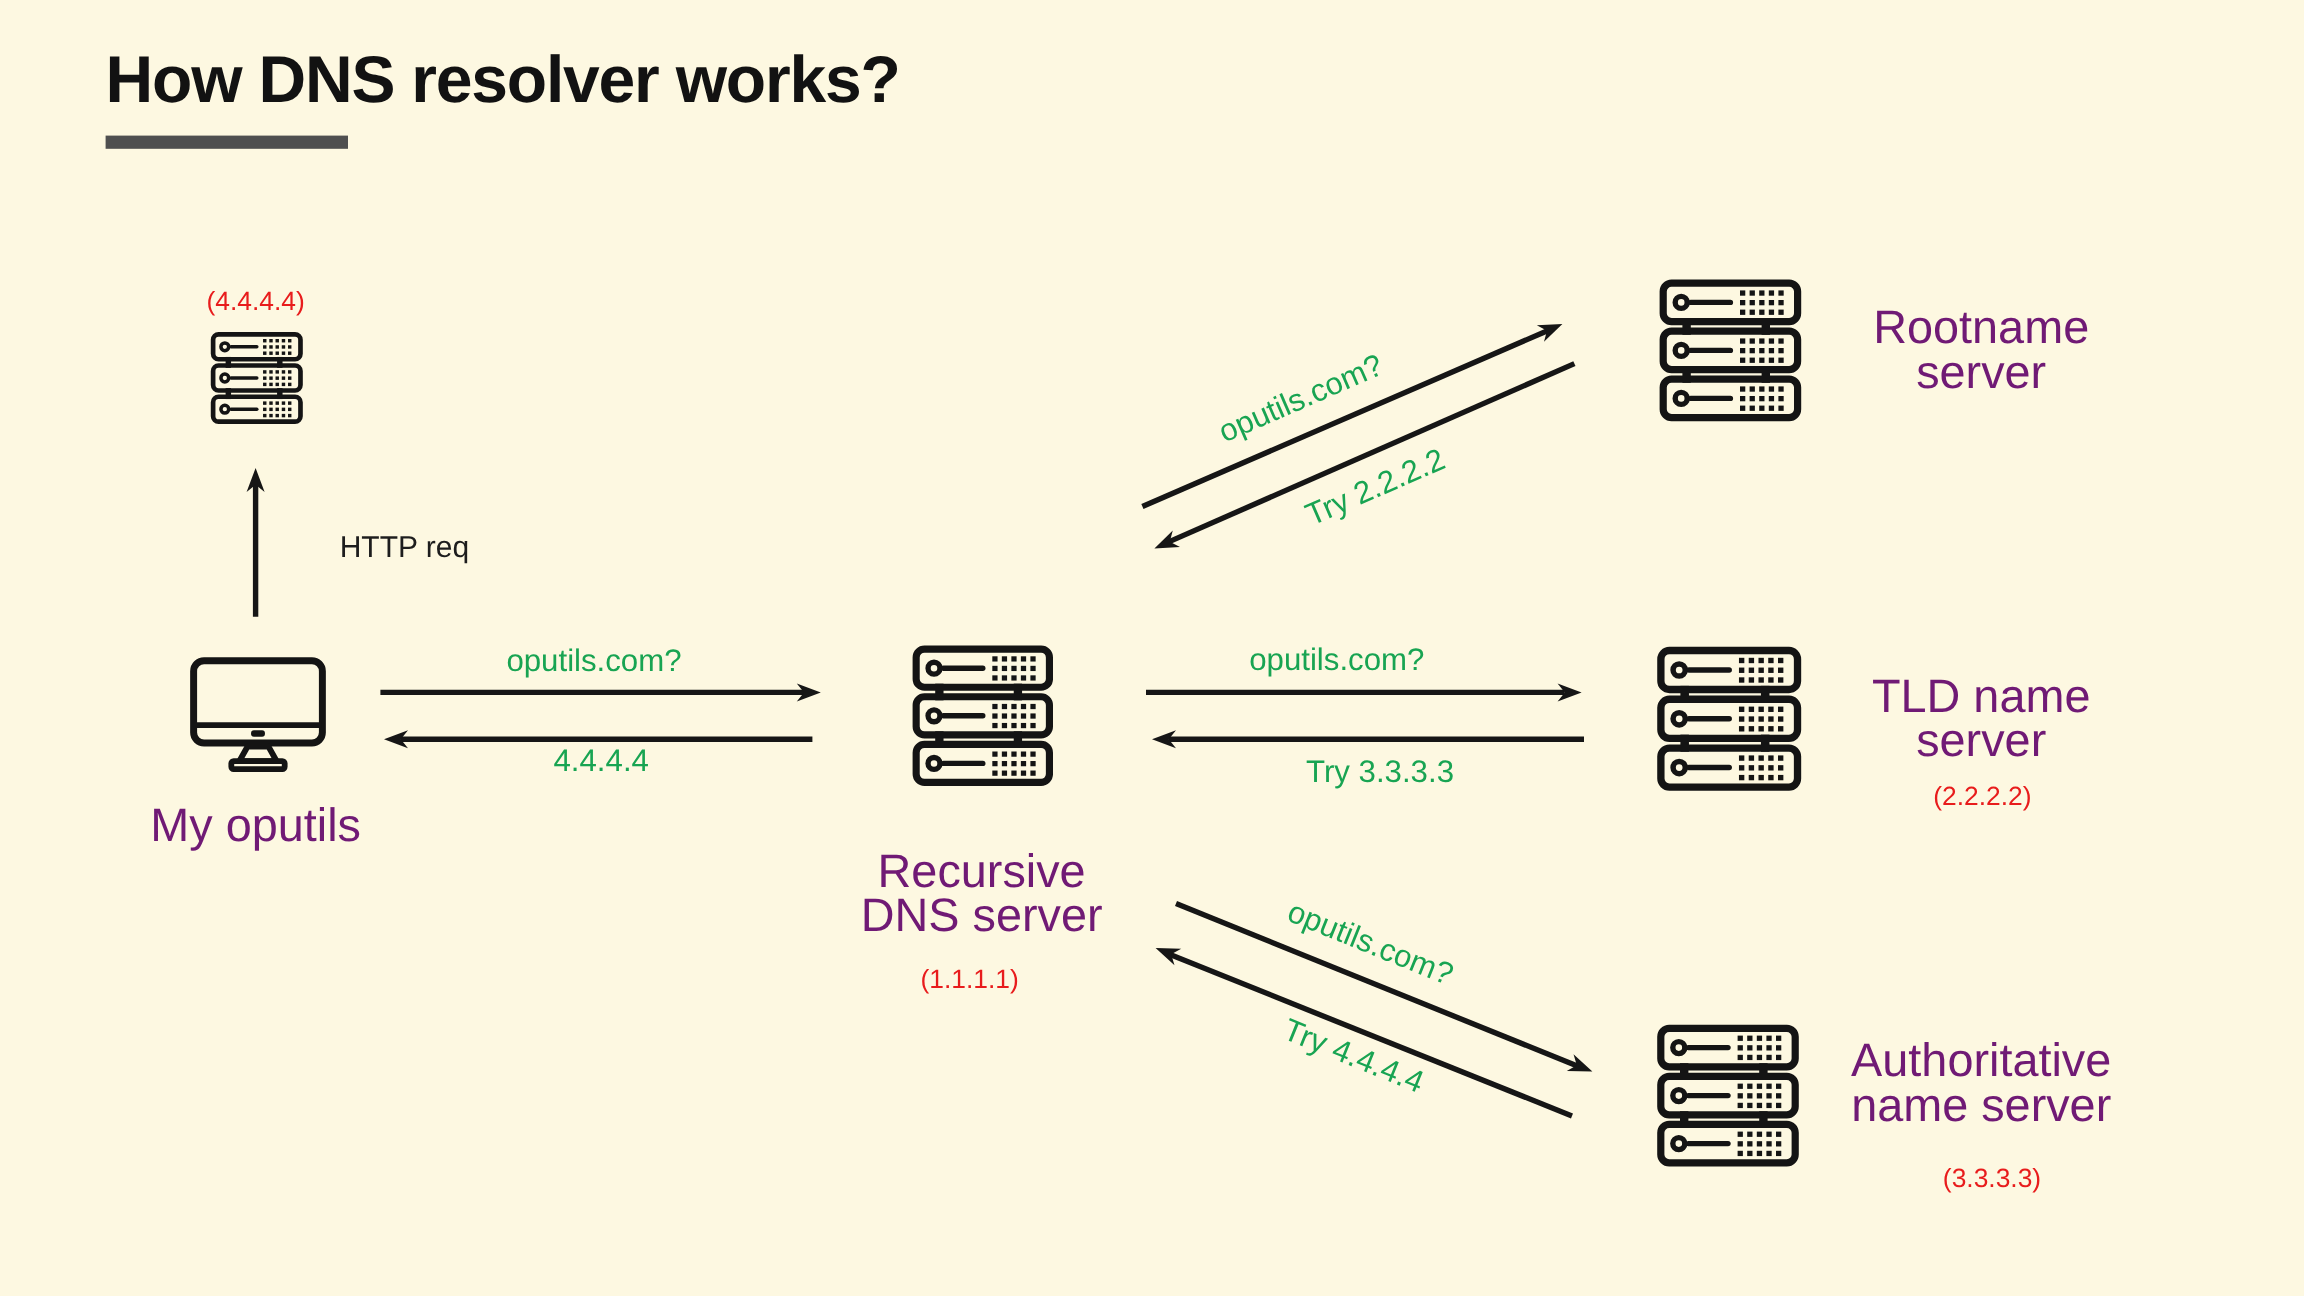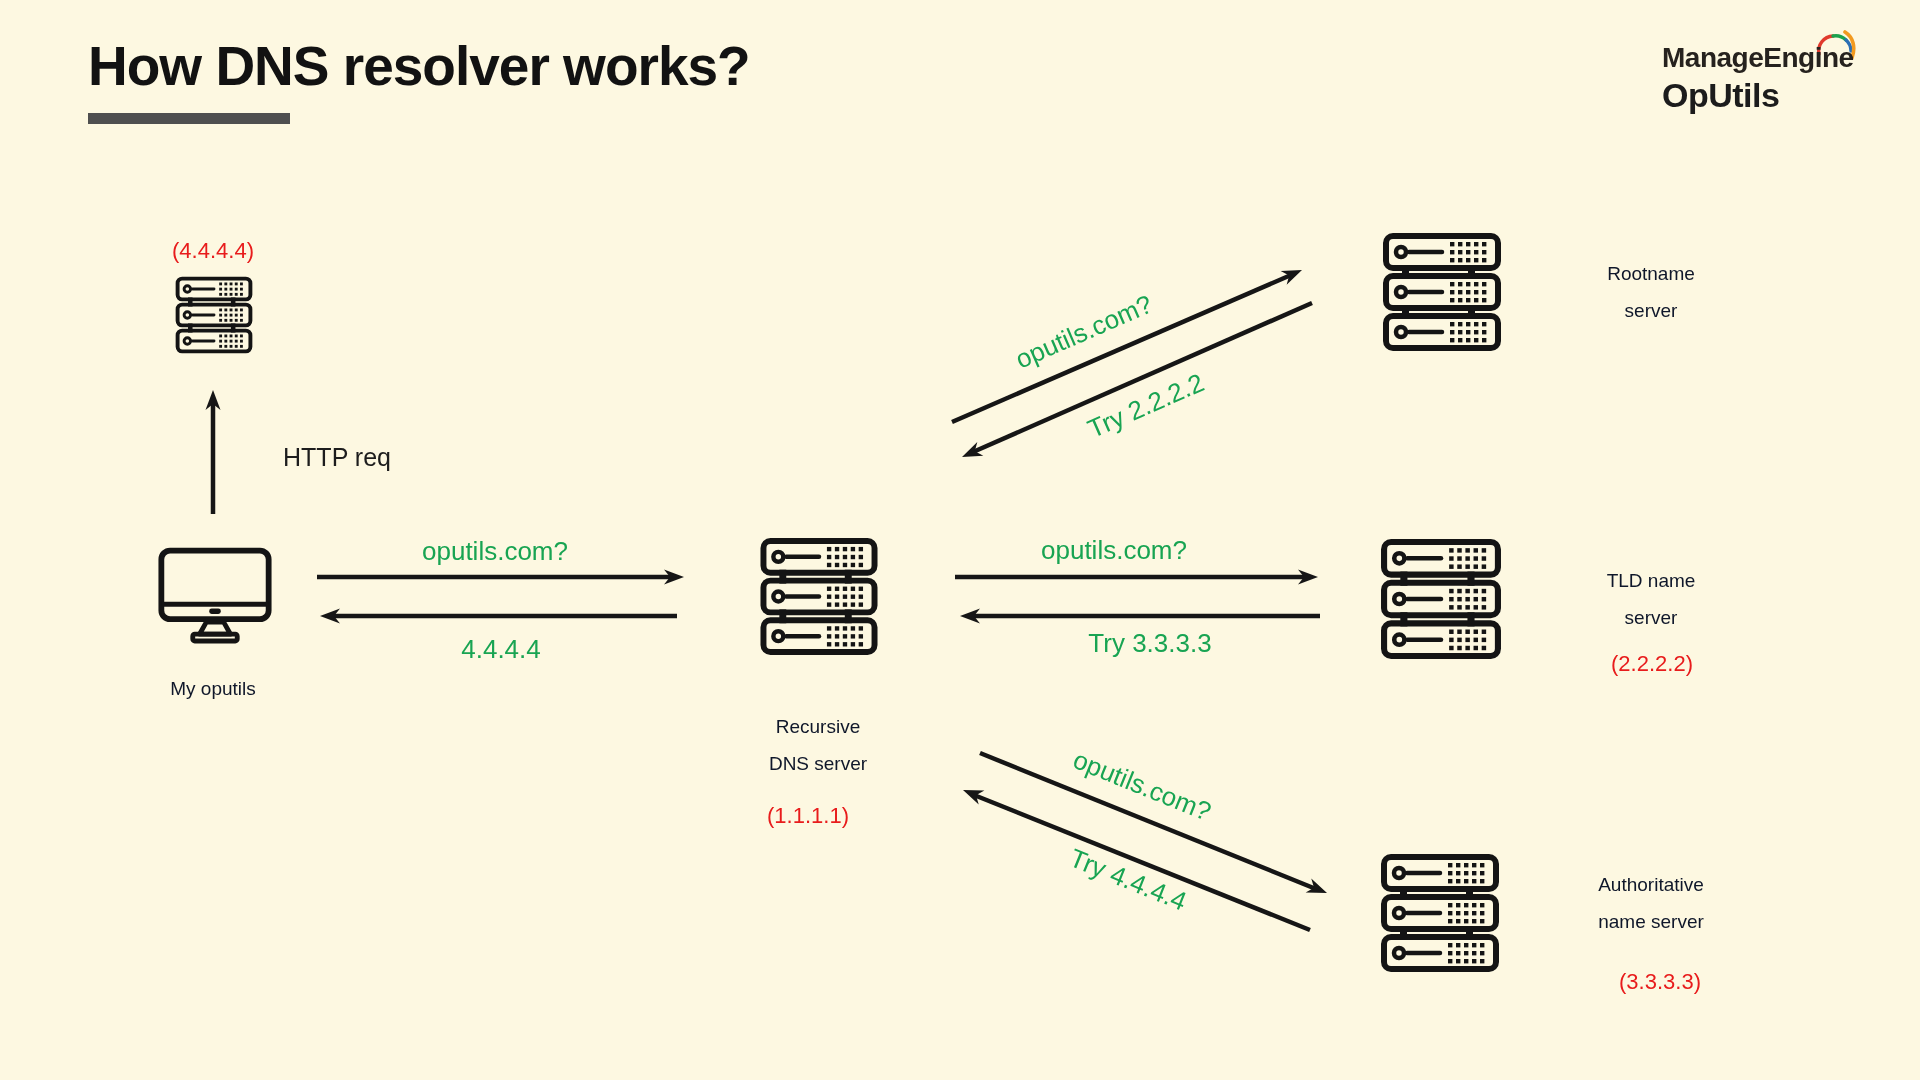--- a/index.html
+++ b/index.html
@@ -27,21 +27,21 @@
     font-size:28px; font-weight:700; color:#26221e; letter-spacing:-0.5px;
   }
   .logo-swoosh { position:absolute; left:150px; top:-12px; z-index:0; }
   .logo-line2 {
     position:relative; z-index:1; margin-top:2px;
     font-size:34px; font-weight:700; color:#1c1c1c; letter-spacing:-0.5px;
   }
 
   
   .lbl { position:absolute; transform:translate(-50%,-50%); white-space:nowrap; text-align:center; }
-  .node-label { font-size:19px; color:#0f172a; line-height:37px; }
+  .node-label { font-size:39px; color:#701a75; line-height:37px; }
   .green { color:#18a452; font-size:26px; }
   .red   { color:#e81c1c; font-size:22px; }
   .black-small { color:#1d1d1d; font-size:25px; }
   .rot-up   { transform:translate(-50%,-50%) rotate(-23.5deg); }
   .rot-down { transform:translate(-50%,-50%) rotate(22deg); }
 
   .icon { position:absolute; color:#141414; }
   svg.overlay { position:absolute; left:0; top:0; width:1920px; height:1080px; }
   .arrow-line { stroke:#161616; stroke-width:4.5; fill:none; }
   .arrow-head { fill:#161616; stroke:none; }
@@ -92,30 +92,20 @@
         <rect x="54" y="64.5" width="12" height="5.5" rx="2.5" fill="currentColor"></rect>
         <path d="M51,78.5 h18 l7,12.5 h-32 z" fill="none" stroke="currentColor" stroke-width="5" stroke-linejoin="round"></path>
         <rect x="37" y="91" width="46" height="7" rx="2" fill="none" stroke="currentColor" stroke-width="5"></rect>
       </g>
     </defs>
   </svg>
 
   <h1 class="title">How DNS resolver works?</h1>
   <div class="title-underline"></div>
 
-  <div class="logo">
-    <svg class="logo-swoosh" width="46" height="32" viewBox="0 0 46 32">
-      <path d="M7,24 A15,15 0 0 1 21,6" fill="none" stroke="#e03a2c" stroke-width="3.4" stroke-linecap="round"></path>
-      <path d="M21,6 A15,15 0 0 1 34,10" fill="none" stroke="#1ba24d" stroke-width="3.4" stroke-linecap="round"></path>
-      <path d="M34,10 A15,15 0 0 1 39,21" fill="none" stroke="#2b6fb5" stroke-width="3.4" stroke-linecap="round"></path>
-      <path d="M33,2 C41,7 44,17 40,28" fill="none" stroke="#f29a1f" stroke-width="3.6" stroke-linecap="round"></path>
-    </svg>
-    <div class="logo-line1">ManageEngine</div>
-    <div class="logo-line2">OpUtils</div>
-  </div>
 
   <svg class="overlay">
 
     <g>
       <line class="arrow-line" x1="213" y1="514" x2="213" y2="400"></line>
       <path class="arrow-head" d="M0,0 L-20,-7.5 L-14,0 L-20,7.5 Z" transform="translate(213,390) rotate(-90)"></path>
     </g>
 
     <g>
       <line class="arrow-line" x1="317" y1="577" x2="670" y2="577"></line>
@@ -199,21 +189,21 @@
     </svg>
   <div class="lbl node-label" style="left:1651px; top:903px;">
     <span style="display:block">Authoritative</span>
     <span style="display:block">name server</span>
   </div>
   <div class="lbl red" style="left:1660px; top:982px;">(3.3.3.3)</div>
 
   <div class="lbl black-small" style="left:293px; top:457px;margin-left:44px;">HTTP req</div>
 
   <div class="lbl green" style="left:495px; top:551px;">oputils.com?</div>
-  <div class="lbl green" style="left:501px; top:649px;text-align:right;">4.4.4.4</div>
+  <div class="lbl green" style="left:501px; top:634px;text-align:right;">4.4.4.4</div>
 
   <div class="lbl green rot-up" style="left:1084px; top:332px;">oputils.com?</div>
   <div class="lbl green rot-up" style="left:1146px; top:406px;">Try 2.2.2.2</div>
 
   <div class="lbl green" style="left:1114px; top:550px;">oputils.com?</div>
   <div class="lbl green" style="left:1150px; top:643px;">Try 3.3.3.3</div>
 
   <div class="lbl green rot-down" style="left:1142px; top:786px;">oputils.com?</div>
   <div class="lbl green rot-down" style="left:1128px; top:880px;">Try 4.4.4.4</div>
 

